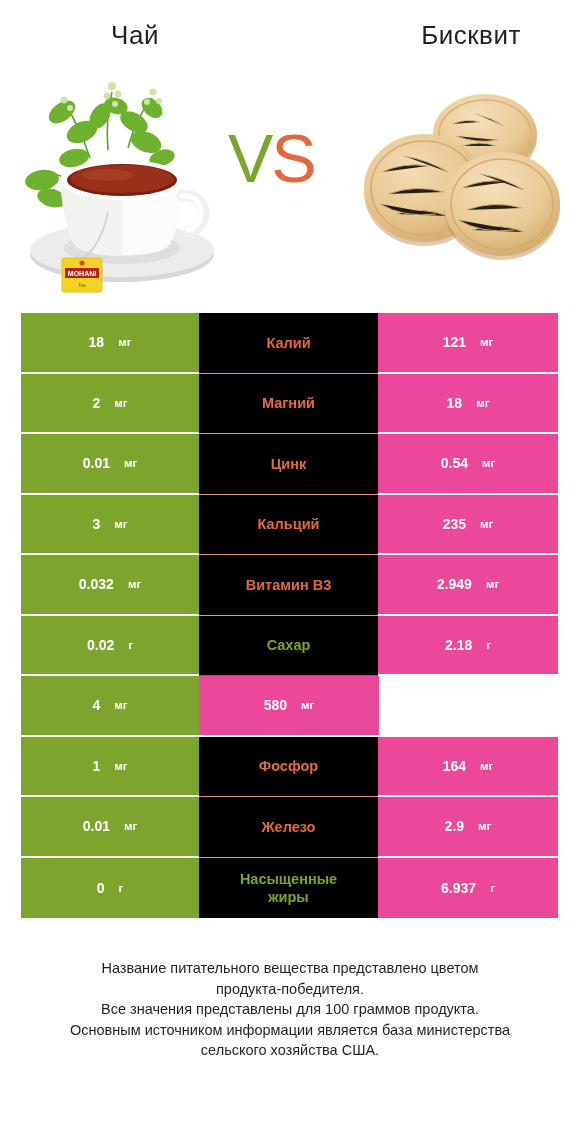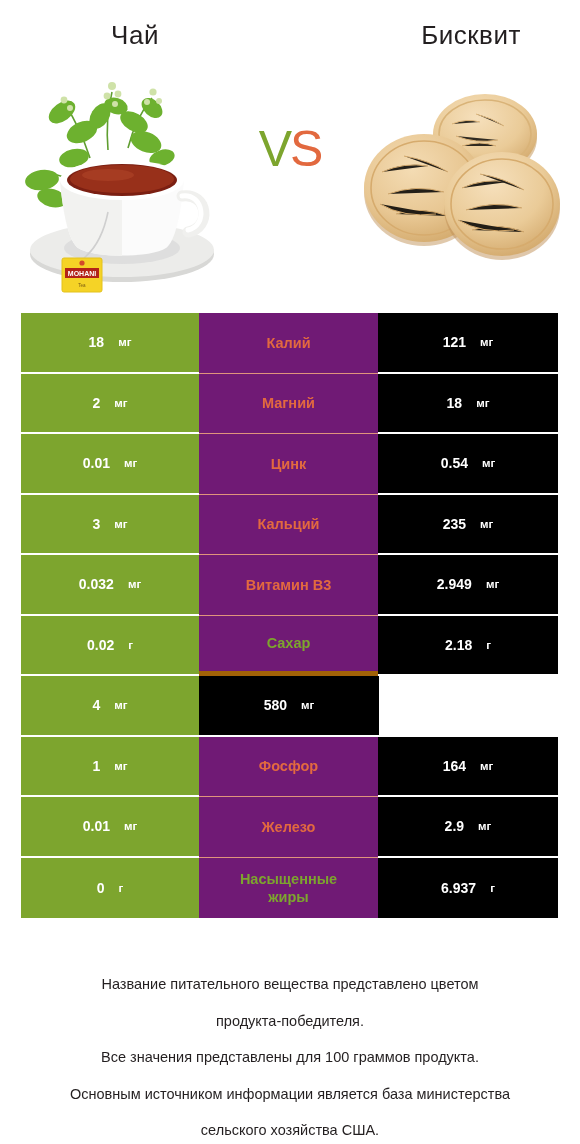--- a/index.html
+++ b/index.html
@@ -46,22 +46,22 @@
     height: 238px;
   }
   .hero-left  { left: 12px; }
   .hero-right { left: 352px; }
 
   .vs-wrap {
     position: absolute;
     left: 228px;
     top: 62px;
     width: 124px;
-    text-align: center;
-    font-size: 50px;
+    text-align: left;
+    font-size: 68px;
     font-weight: 400;
     line-height: 1;
     letter-spacing: -2px;
   }
   .vs-v { color: #7da52e; }
   .vs-s { color: #e2693f; }
 
   
   .tea-art { position: absolute; left: 0; top: 0; width: 220px; height: 238px; }
 
@@ -91,57 +91,57 @@
   .cell-left {
     width: 178px;
     background: #7da52e;
     color: #ffffff;
     font-size: 14px;
     font-weight: bold;
     border-bottom: 2px solid #ffffff;
   }
   .cell-mid {
     width: 179px;
-    background: #701a75;
+    background: #000000;
     font-size: 14.5px;
     font-weight: bold;
     line-height: 1.25;
     padding: 0 20px;
   }
   .cell-right {
     width: 180px;
-    background: #000000;
+    background: #ec4899;
     color: #ffffff;
     font-size: 14px;
     font-weight: bold;
     border-bottom: 2px solid #ffffff;
   }
   .row:last-child .cell-left,
   .row:last-child .cell-right { border-bottom: none; }
 
-  .cell-mid.win-green  { color: #7da52e; border-bottom: 5px solid #a16207; }
+  .cell-mid.win-green  { color: #7da52e; border-bottom: 1px solid #a16207; }
   .cell-mid.win-orange { color: #e2693f; border-bottom: 1px solid #e0947c; }
   .row:last-child .cell-mid { border-bottom: none; }
 
   .unit { font-size: 11.5px; font-weight: bold; margin-left: 14px; }
 
   
   .footer {
     position: absolute;
     left: 0;
     top: 958px;
     width: 580px;
     text-align: center;
     font-size: 14.5px;
     line-height: 1.42;
     color: #231f20;
     padding: 0 18px;
     box-sizing: border-box;
   }
-  .footer p { margin: 16px; }
+  .footer p { margin: 0; }
 </style>
 </head>
 <body>
 
 <div class="titles">
   <div class="title title-left">Чай</div>
   <div class="title title-right">Бисквит</div>
 </div>
 
 <div class="hero">

